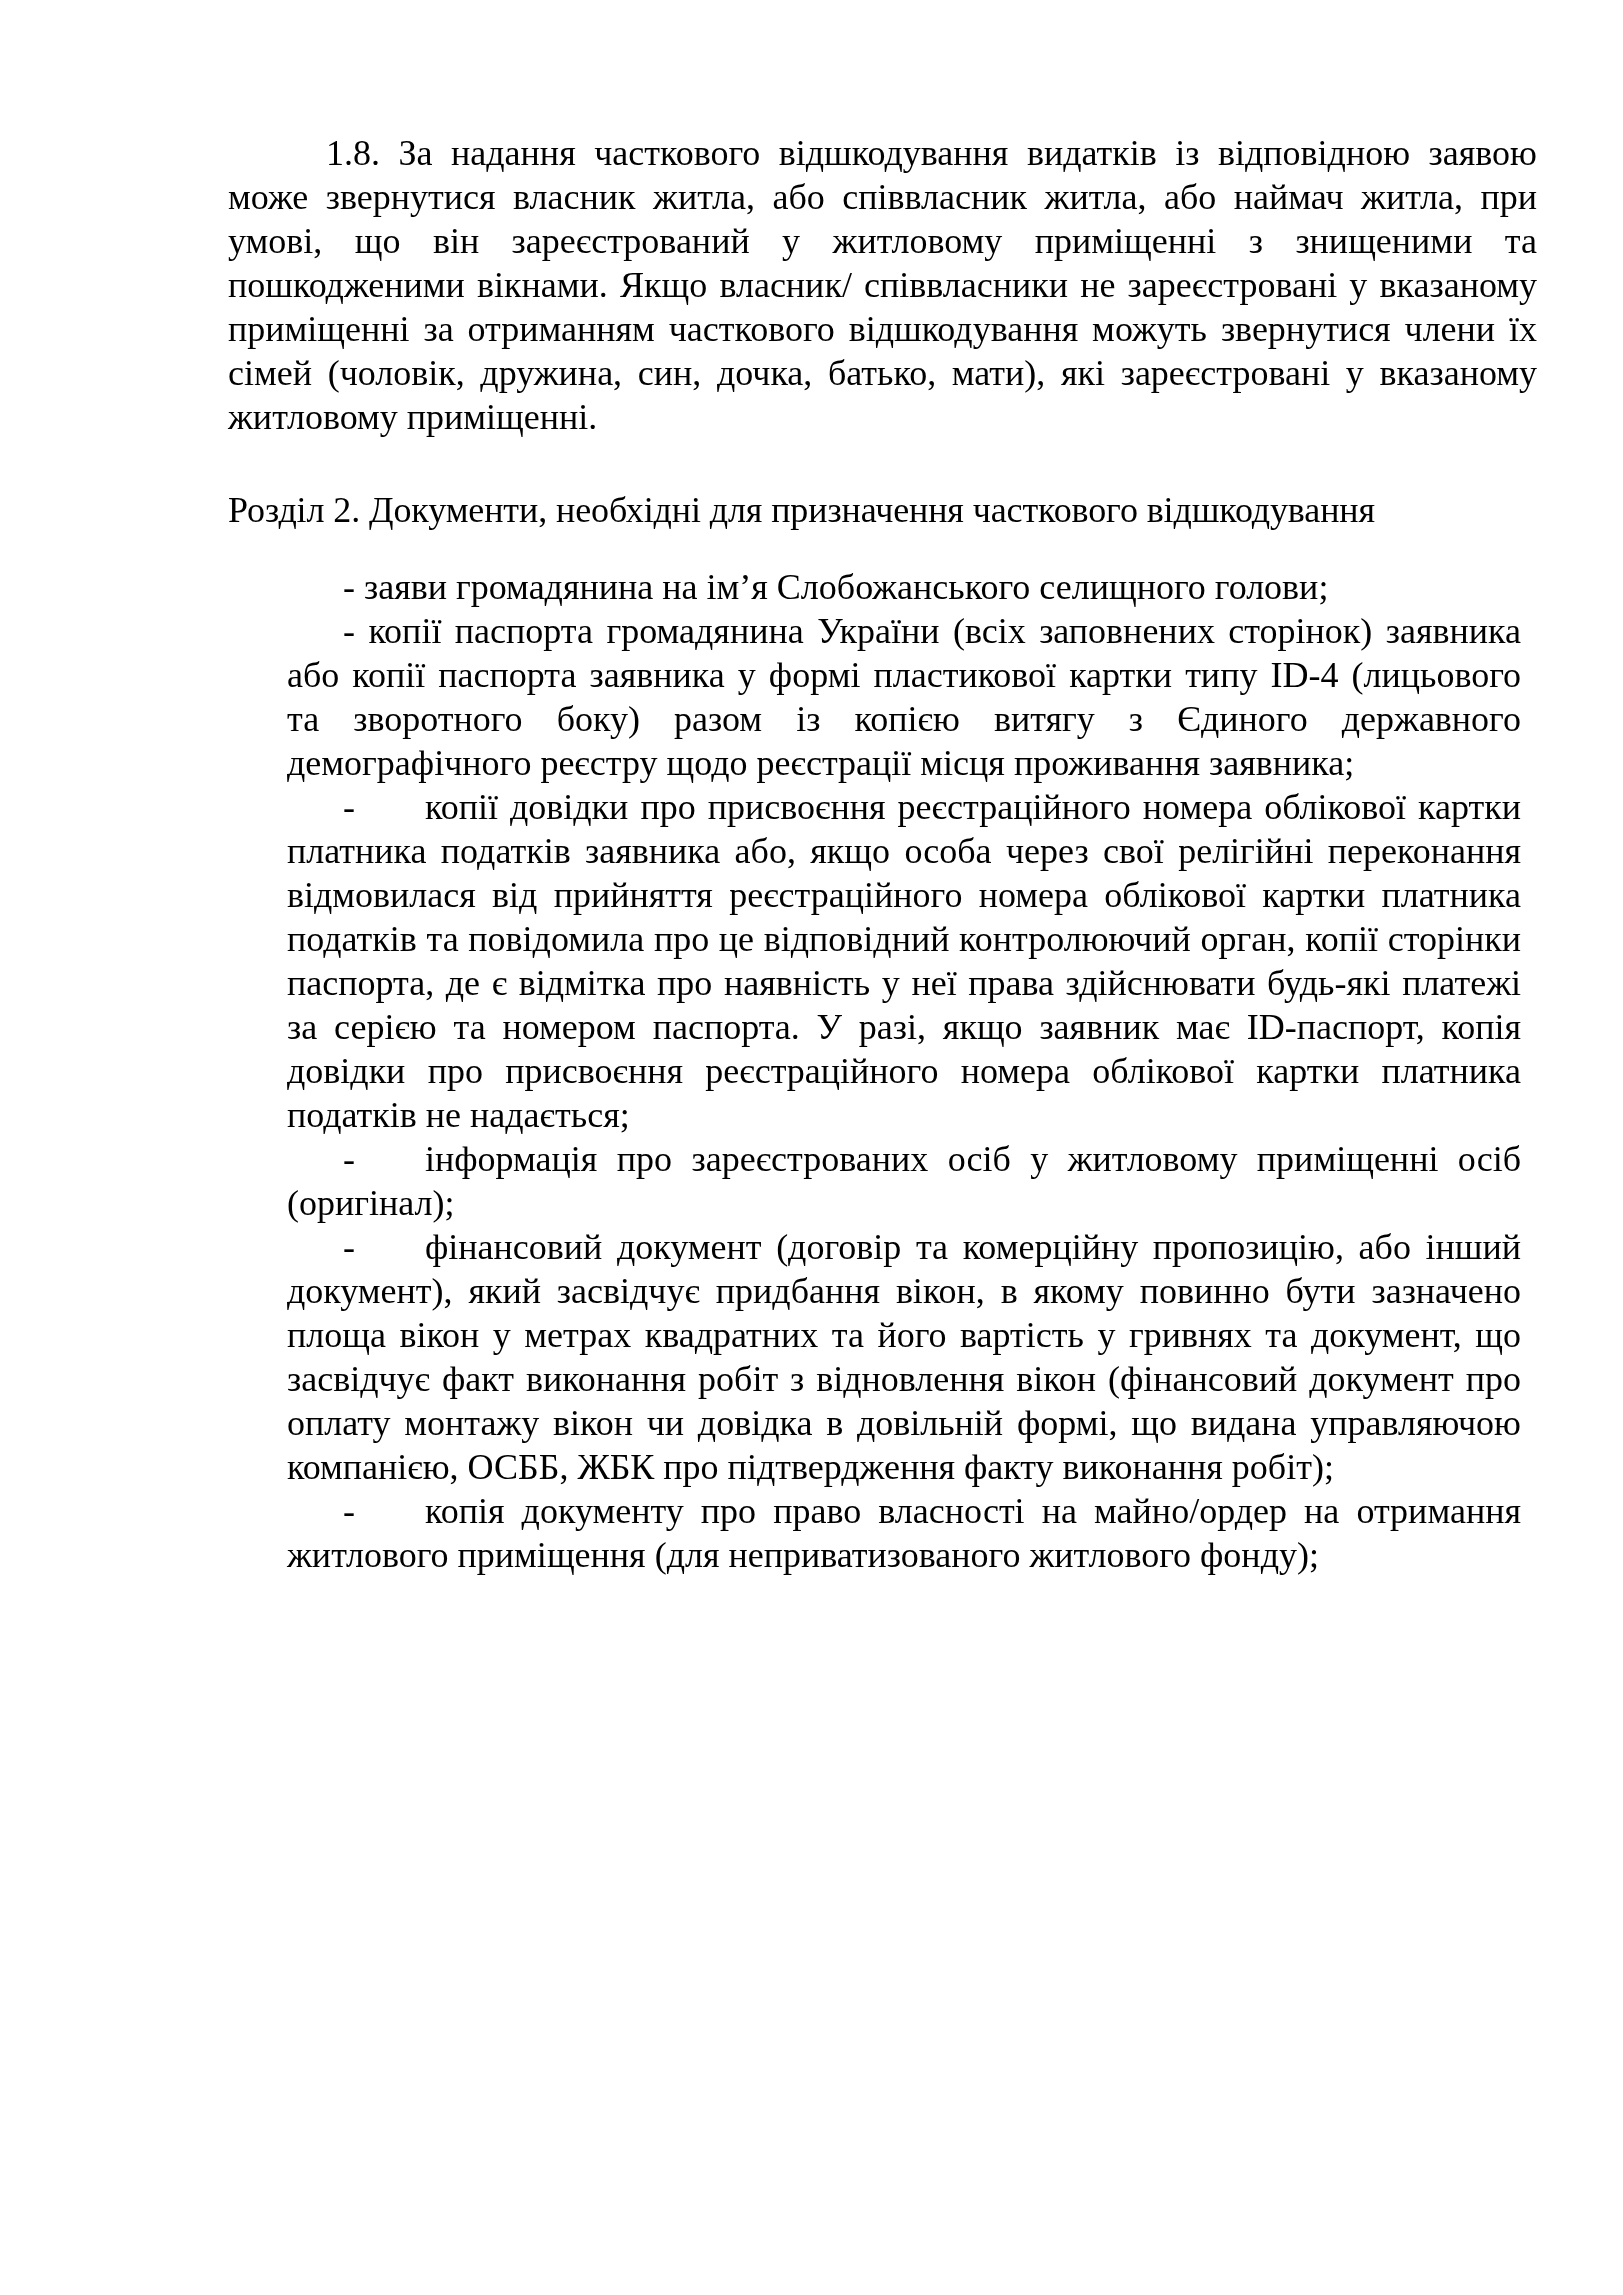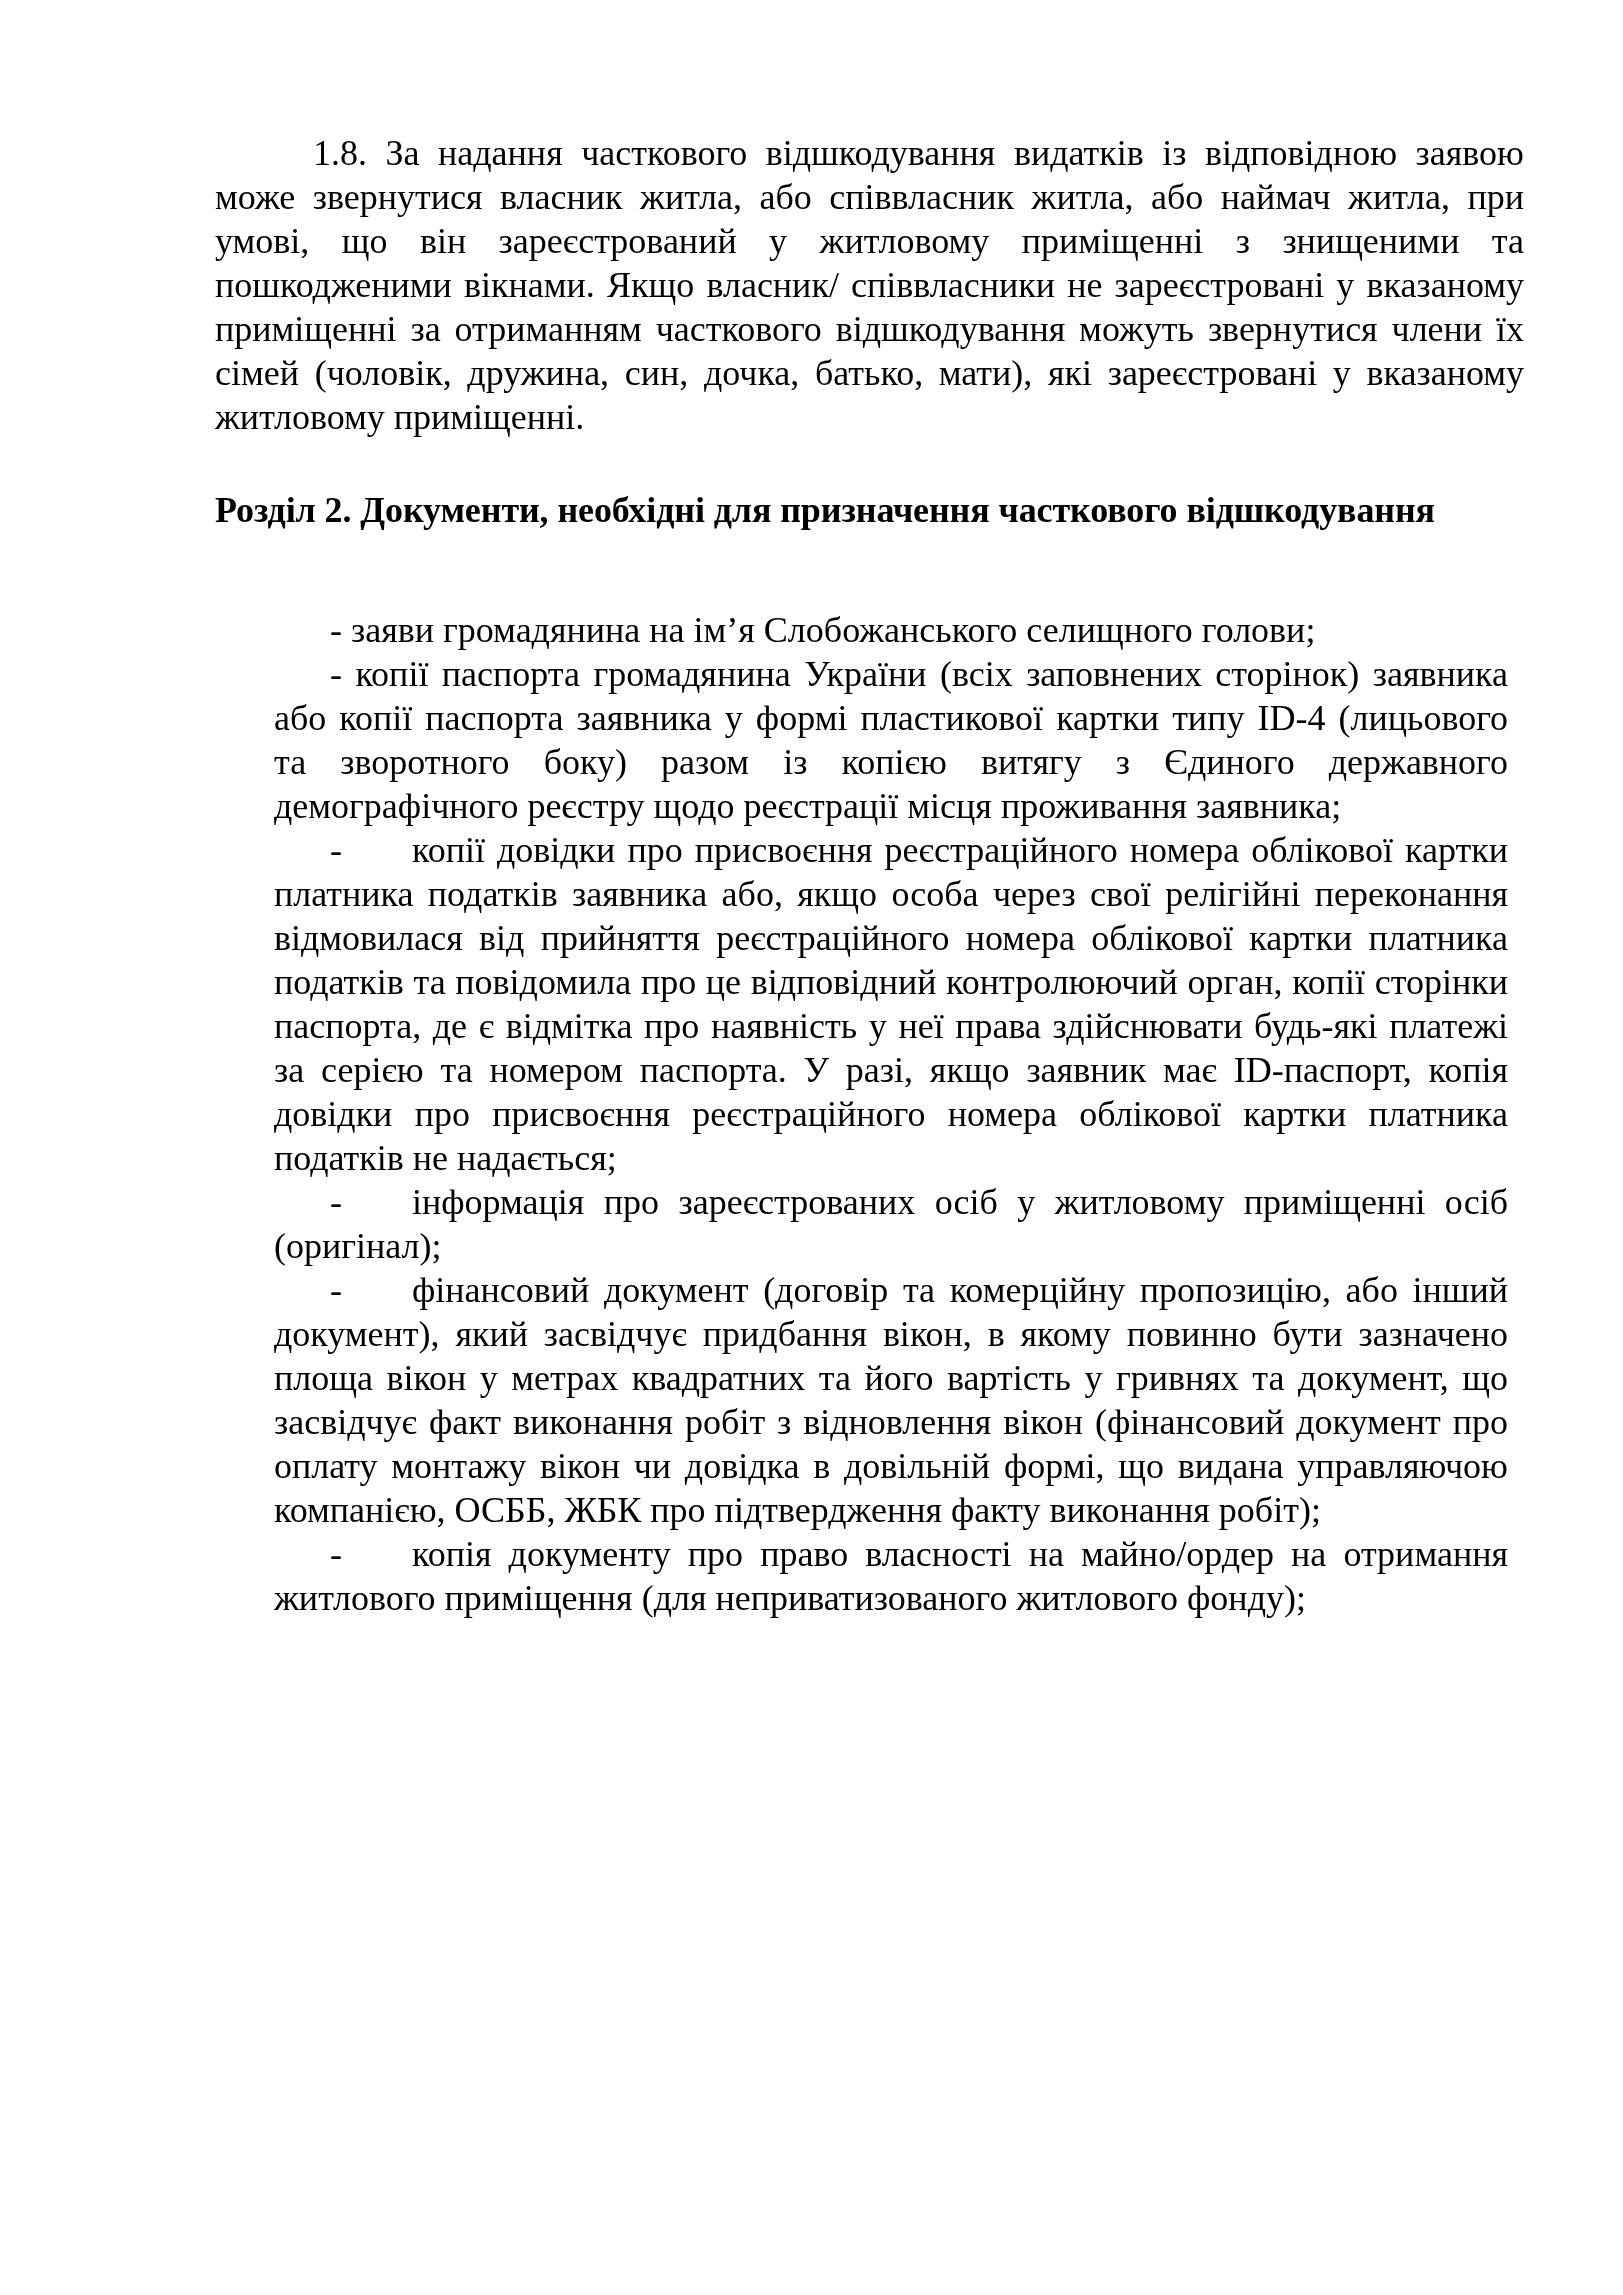--- a/index.html
+++ b/index.html
@@ -1,32 +1,32 @@
 <!DOCTYPE html>
 <html style="font-size:10.5px"><head>
 <meta charset="utf-8">
 <style>
   html, body { margin: 0; padding: 0; background: #ffffff; }
   body { width: 1623px; height: 2295px; position: relative; overflow: hidden; }
   .page {
     position: absolute;
-    left: 215px;
+    left: 228px;
     top: 131px;
     width: 1309px;
     font-family: "Liberation Serif", "DejaVu Serif", serif;
     font-size: 36px;
     line-height: 44px;
     color: #000;
     text-align: justify;
   }
   .para { margin: 0; text-indent: 98px; }
   .para.p21 { text-indent: 72px; }
   .heading {
-    font-weight: bold;
-    margin: 49px 0 76px 0;
+    font-weight: normal;
+    margin: 49px 0 33px 0;
     text-align: left;
     white-space: nowrap;
     letter-spacing: -0.1px;
   }
   .list { margin: 0; padding: 0; list-style: none; }
   .item {
     margin: 0 16px 0 59px;
     text-indent: 56px;
   }
   .item .dash { display: inline; }

